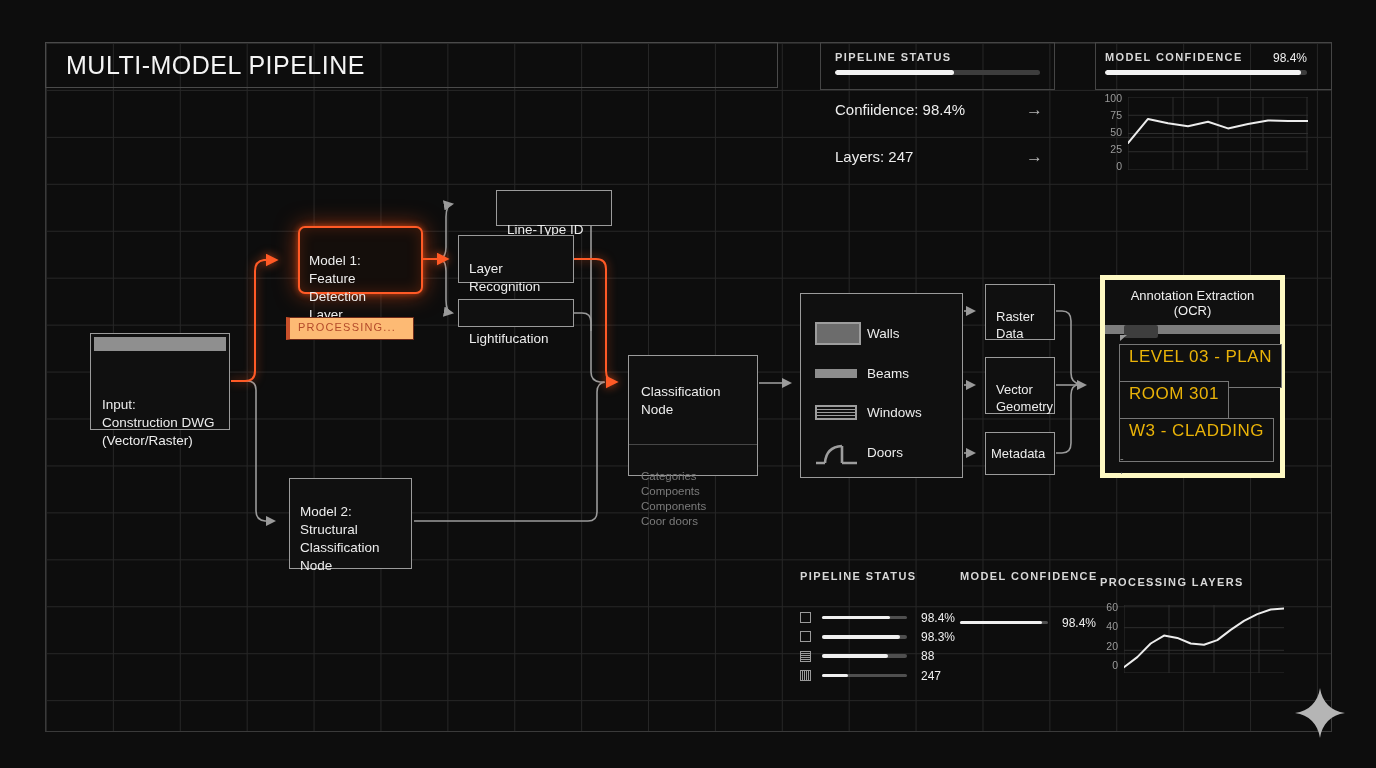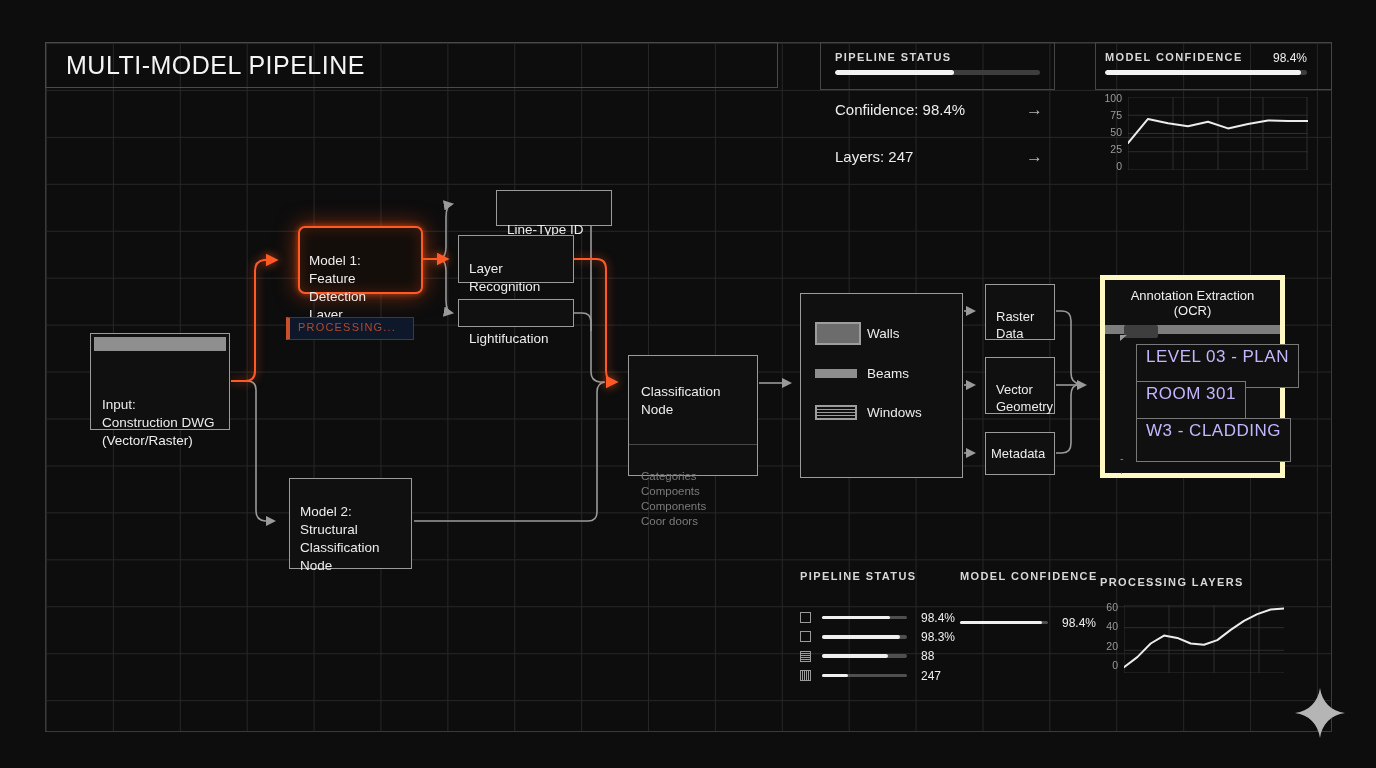--- a/index.html
+++ b/index.html
@@ -23,39 +23,39 @@
   .tick-col{display:flex;flex-direction:column;justify-content:space-between;
     align-items:flex-end;font-size:10.5px;color:#9a9a9a;}
   
   .node{background:#101010;border:1px solid #9b9b9b;box-sizing:border-box;
     font-size:13.5px;line-height:18px;color:#ececec;white-space:pre-line;}
   .node.pad{padding:6px 10px;}
   #input-node{padding:26px 10px 0 11px;}
   #input-header{top:3px;left:3px;right:3px;height:14px;background:#8f8f8f;}
   #model1-node{background:#140e0b;border:2px solid #ff5a26;border-radius:7px;padding:6px 9px;
     box-shadow:0 0 22px rgba(255,82,20,.55),0 0 6px rgba(255,82,20,.6),inset 0 0 14px rgba(255,82,20,.22);}
-  #processing-box{background:#0f172a;border:1px solid #6e2a18;border-left:4px solid #c8502a;
+  #processing-box{background:#fdba74;border:1px solid #6e2a18;border-left:4px solid #c8502a;
     color:#b34a2a;font-size:11px;letter-spacing:1.2px;line-height:19px;padding-left:8px;box-sizing:border-box;}
   #classification-node .divider{border-top:1px solid #474747;margin:7px -12px 6px -12px;}
   #classification-node .sub{font-size:11.5px;line-height:15px;color:#7b7b7b;white-space:pre-line;}
   
   #legend-node{background:#101010;border:1px solid #9b9b9b;box-sizing:border-box;padding:20px 0 0 14px;}
   .legend-row{display:flex;align-items:center;height:39.5px;}
   .legend-swatch{width:52px;display:flex;align-items:center;}
   .legend-label{font-size:13.5px;color:#ececec;}
   .sw-wall{width:42px;height:19px;background:#6c6c6c;border:2px solid #9d9d9d;}
   .sw-beam{width:42px;height:9px;background:#8d8d8d;}
   .sw-window{width:42px;height:15px;border:2px solid #9d9d9d;box-sizing:border-box;
     background:repeating-linear-gradient(to bottom,transparent 0 2px,#9d9d9d 2px 3px);}
   
   #ocr-panel{background:#101010;border:5px solid #fef9c3;box-sizing:border-box;text-align:center;}
   #ocr-title{font-size:13px;color:#f0f0f0;padding:8px 10px 7px 10px;}
   #ocr-bar{height:9px;background:#7d7d7d;width:100%;}
-  .ocr-line{position:absolute;border:1px solid #787878;color:#c4b5fd;font-size:17px;
-    letter-spacing:.5px;padding:2px 9px 20px 9px;white-space:nowrap;background:#101010;margin-left:17px;}
+  .ocr-line{position:absolute;border:1px solid #787878;color:#eab308;font-size:17px;
+    letter-spacing:.5px;padding:2px 9px 20px 9px;white-space:nowrap;background:#101010;}
   .ocr-artifact{position:absolute;color:#8a8a8a;font-size:11px;}
   #cursor-blob{position:absolute;width:34px;height:13px;background:#3e3e3e;border-radius:2px;}
   #cursor-tip{position:absolute;width:0;height:0;border-top:6px solid #9a9a9a;
     border-right:7px solid transparent;}
   
   .mini-row{display:flex;align-items:center;height:19.3px;}
   .mini-icon{width:11px;height:11px;border:1px solid #9a9a9a;box-sizing:border-box;margin-right:11px;}
   .mini-icon.hlines{background:repeating-linear-gradient(to bottom,transparent 0 1px,#9a9a9a 1px 2px);}
   .mini-icon.vlines{background:repeating-linear-gradient(to right,transparent 0 1px,#9a9a9a 1px 2px);}
   .mini-track{width:85px;height:3.5px;background:#4f4f4f;border-radius:2px;margin-right:14px;}
@@ -203,20 +203,28 @@
           <span class="sw-beam"></span>
         </span>
       <span class="legend-label">Beams</span>
     </div>
     <div class="legend-row">
       <span class="legend-swatch">
           <span class="sw-window"></span>
         </span>
       <span class="legend-label">Windows</span>
     </div>
+    <div class="legend-row">
+      <span class="legend-swatch">
+        <svg width="44" height="28" viewBox="0 0 44 28">
+          <path d="M1,25 H10 M10,25 Q11,9 27,8 M27,8 V25 M27,25 H42" fill="none" stroke="#9d9d9d" stroke-width="2.6"></path>
+        </svg>
+      </span>
+      <span class="legend-label">Doors</span>
+    </div>
   </div>
 
   <div class="abs node pad" style="left:985px;top:284px;width:70px;height:56px;line-height:17px;font-size:13px;">
     <span>Raster
 Data</span>
   </div>
   <div class="abs node pad" style="left:985px;top:357px;width:70px;height:57px;line-height:17px;font-size:13px;">
     <span>Vector
 Geometry</span>
   </div>

